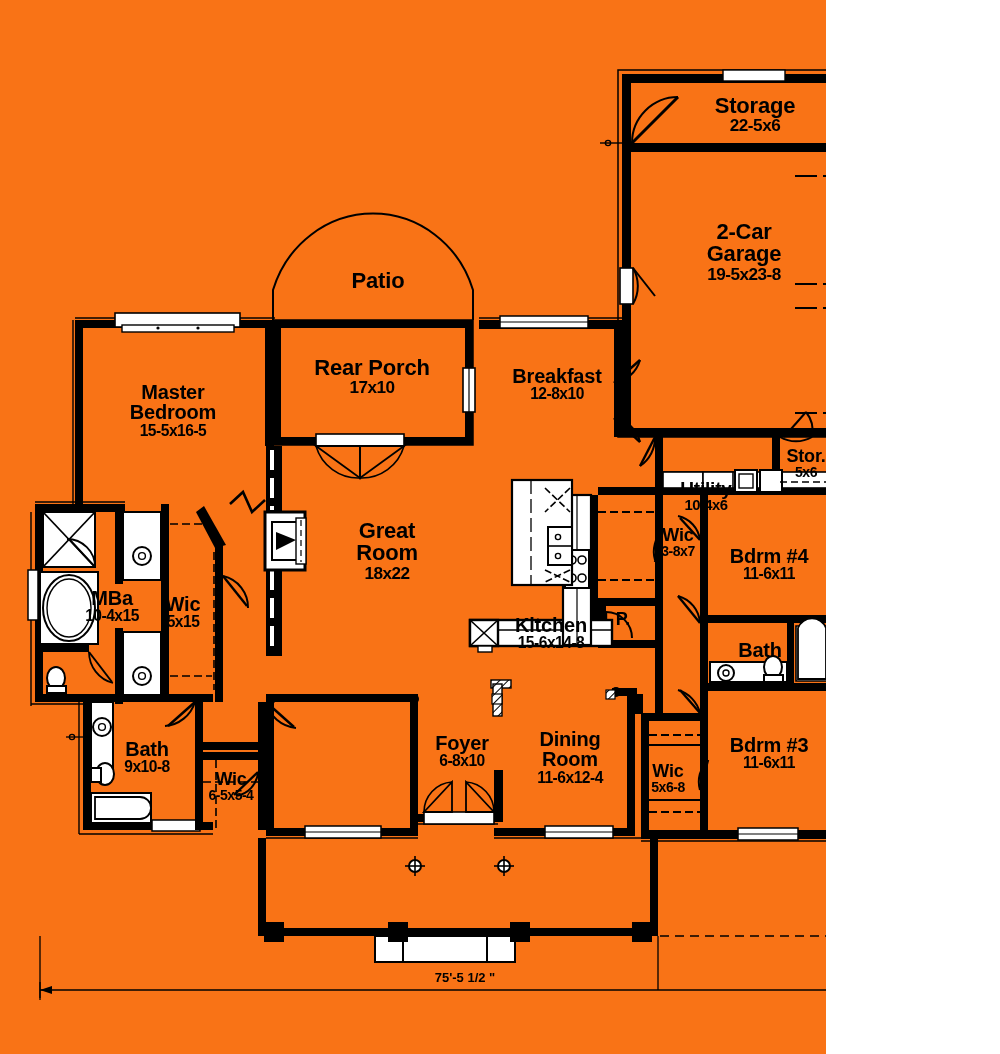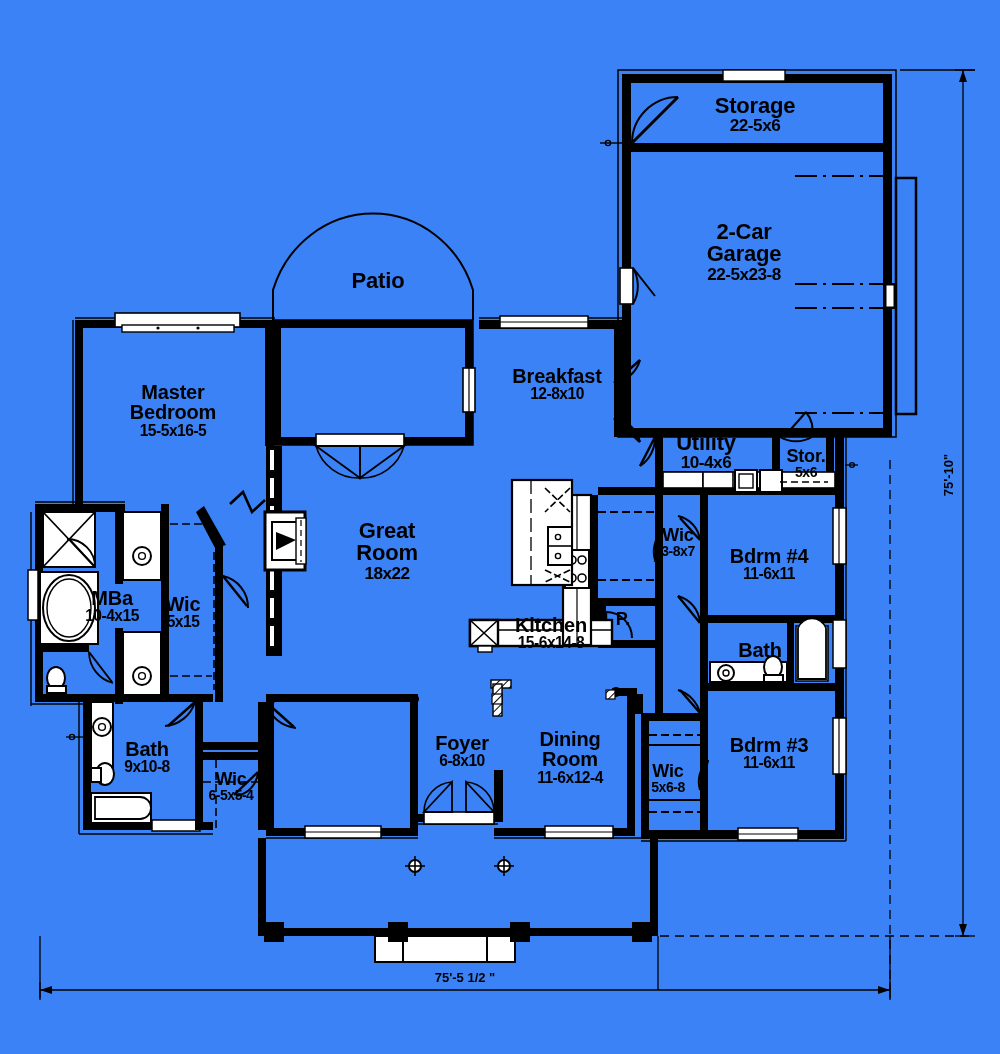--- a/index.html
+++ b/index.html
@@ -1,27 +1,27 @@
 <!DOCTYPE html>
 <html><head>
 <meta charset="utf-8">
 <title>Floor Plan</title>
 <style>
   html,body{margin:0;padding:0;background:#ffffff;}
   body{font-family:"Liberation Sans", sans-serif;}
-  #plan{position:relative;width:1000px;height:1054px;background:#3b82f6;overflow:hidden;}
+  #plan{position:relative;width:826px;height:1054px;background:#f97316;overflow:hidden;}
   #plan svg{position:absolute;left:0;top:0;}
   .lbl{position:absolute;text-align:center;color:#000;font-weight:bold;line-height:1.02;
        font-family:"Liberation Sans", sans-serif;letter-spacing:-0.2px;white-space:nowrap;
        transform:translate(-50%,-50%);}
   .lbl .nm{display:block;}
   .lbl .dim{display:block;font-size:0.78em;letter-spacing:-0.5px;}
   .s22{font-size:22px;}
   .s20{font-size:20px;}
-  .s19{font-size:22px;}
+  .s19{font-size:19px;margin-top:44px;}
   .s18{font-size:18px;}
   .s17{font-size:18px;}
   .dimtxt{position:absolute;font-family:"Liberation Sans", sans-serif;font-weight:bold;
           font-size:13px;color:#000;letter-spacing:0px;transform:translate(-50%,-50%);white-space:nowrap;}
   .vdim{transform:translate(-50%,-50%) rotate(-90deg);}
 </style>
 </head>
 <body>
 
 <div id="plan">
@@ -451,24 +451,28 @@
   </g>
 </svg>
 
 <div class="lbl s22" style="left:755px;top:115px;">
   <span class="nm">Storage</span>
       <span class="dim">22-5x6</span>
 </div>
 <div class="lbl s22" style="left:744px;top:252px;">
   <span class="nm">2-Car</span>
       <span class="nm">Garage</span>
-      <span class="dim">22-5x23-8</span>
+      <span class="dim">19-5x23-8</span>
 </div>
 <div class="lbl s22" style="left:378px;top:281px;">
   <span class="nm">Patio</span>
+</div>
+<div class="lbl s22" style="left:372px;top:377px;">
+  <span class="nm">Rear Porch</span>
+      <span class="dim">17x10</span>
 </div>
 <div class="lbl s20" style="left:557px;top:384px;">
   <span class="nm">Breakfast</span>
       <span class="dim">12-8x10</span>
 </div>
 <div class="lbl s20" style="left:173px;top:410px;">
   <span class="nm">Master</span>
       <span class="nm">Bedroom</span>
       <span class="dim">15-5x16-5</span>
 </div>

